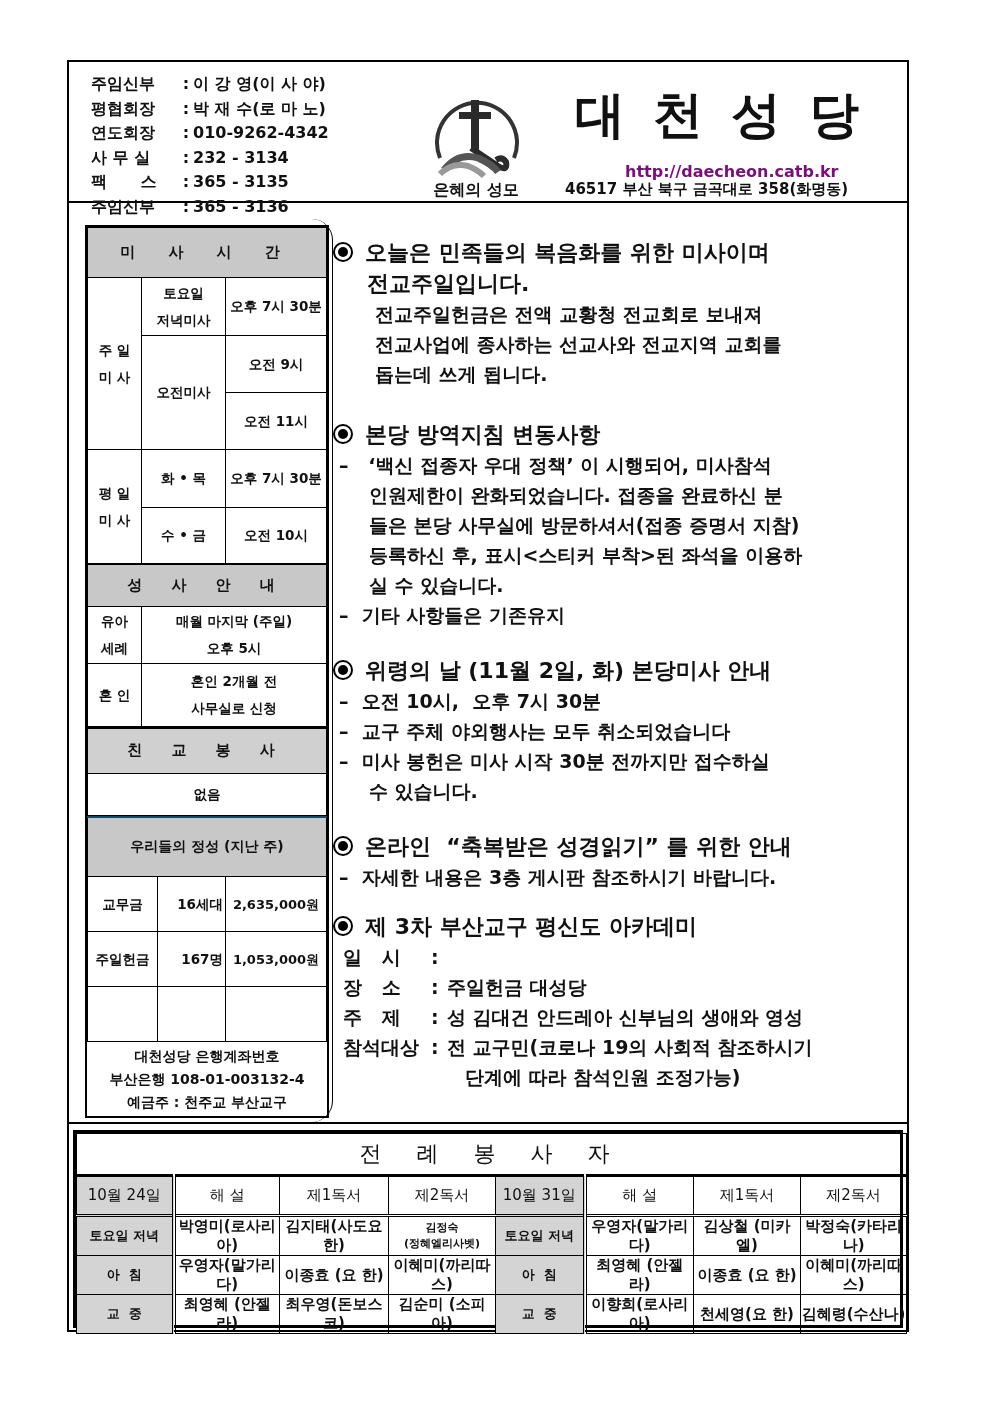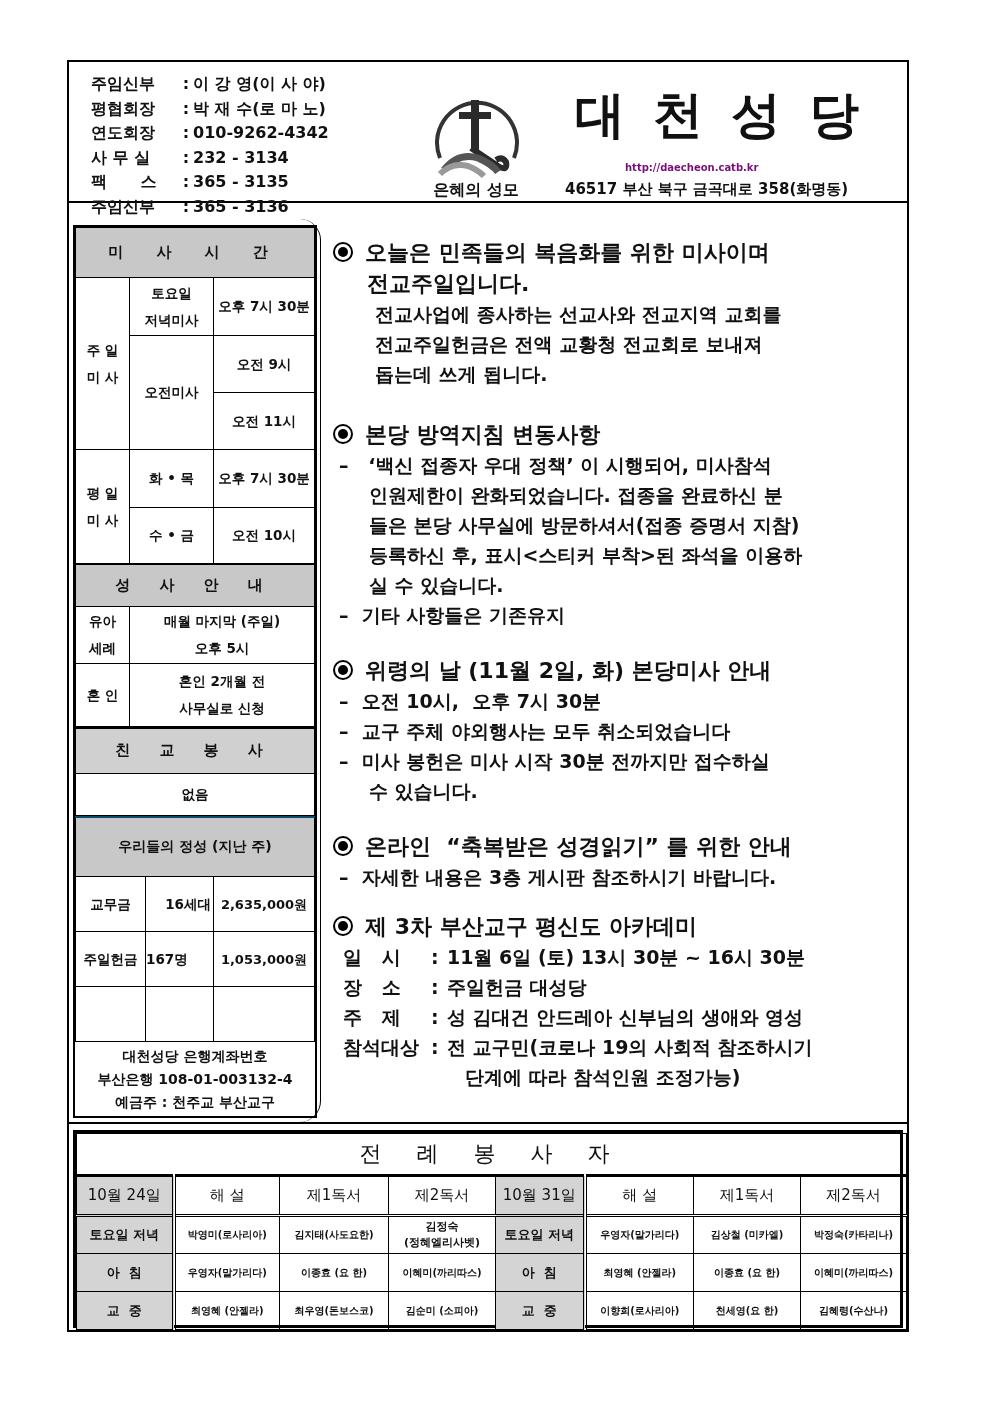--- a/index.html
+++ b/index.html
@@ -11,45 +11,45 @@
     
     .header { position: absolute; left: 0; top: 0; width: 838px; height: 141px; border-bottom: 2px solid #000; }
     .info { position: absolute; left: 22px; top: 10px; font-size: 16px; font-weight: bold; line-height: 24.5px; }
     .info .row { display: flex; white-space: nowrap; }
     .info .lbl { width: 88px; display: inline-block; }
     .info .sep { width: 14px; text-align: center; }
     .logo { position: absolute; left: 352px; top: 22px; width: 110px; height: 125px; }
     .logo svg { position: absolute; left: 5px; top: 2px; }
     .logo-caption { position: absolute; left: 0; top: 96px; width: 110px; text-align: center; font-size: 16px; font-weight: bold; }
     .title { position: absolute; left: 506px; top: 20px; font-size: 50px; font-weight: bold; letter-spacing: 28px; font-family: "DejaVu Sans", sans-serif; }
-    .url { position: absolute; left: 556px; top: 100px; font-size: 10px; font-weight: bold; color: #7a0f7a; }
+    .url { position: absolute; left: 556px; top: 100px; font-size: 16px; font-weight: bold; color: #7a0f7a; }
     .addr { position: absolute; left: 496px; top: 118px; font-size: 15px; font-weight: bold; white-space: nowrap; }
 
     
-    .sidebar { position: absolute; left: 0; top: 157px; width: 252px; height: 903px; border-right: 1.5px solid #000; border-radius: 21px; }
+    .sidebar { position: absolute; left: 12px; top: 157px; width: 252px; height: 903px; border-right: 1.5px solid #000; border-radius: 21px; }
     .side-box { position: absolute; left: 4px; top: 6px; width: 244px; height: 893px; border: 2px solid #000; }
     table.side { border-collapse: collapse; width: 100%; font-size: 13.5px; font-weight: bold; }
     table.side td { border: 1px solid #000; text-align: center; vertical-align: middle; line-height: 27px; }
     .gray { background: #c8c8c8; }
     .section-hd { font-size: 15px; letter-spacing: 14px; height: 50px; }
     .bank { text-align: center; font-size: 14px; font-weight: bold; line-height: 23px; padding-top: 3px; }
 
     
     .main { position: absolute; left: 252px; top: 157px; width: 586px; height: 903px; }
     .notice { position: absolute; left: 12px; white-space: nowrap; font-weight: bold; }
     .h { font-size: 22px; line-height: 31px; }
     .sub { font-size: 19px; line-height: 30px; }
     .bullet-icon { display: inline-block; width: 20px; height: 20px; border: 2px solid #000; border-radius: 50%; position: relative; vertical-align: -2px; margin-right: 12px; }
     .bullet-icon::after { content: ""; position: absolute; left: 3px; top: 3px; width: 10px; height: 10px; border-radius: 50%; background: #000; }
 
     
     .bottom { position: absolute; left: 0; top: 1060px; width: 838px; height: 208px; border-top: 2px solid #000; }
     .bottom-box { position: absolute; left: 4px; top: 6px; width: 830px; height: 198px; border: 3px solid #000; }
     table.lit { border-collapse: collapse; width: 100%; table-layout: fixed; }
-    table.lit td { border: 1px solid #000; text-align: center; vertical-align: middle; font-size: 10px; font-weight: bold; }
+    table.lit td { border: 1px solid #000; text-align: center; vertical-align: middle; font-size: 15px; font-weight: bold; }
     table.lit .title-row td { height: 42px; font-size: 22px; font-weight: normal; letter-spacing: 14px; border-bottom: 3px solid #000; }
     table.lit .hd td { height: 40px; font-size: 15px; font-weight: normal; }
     table.lit .hd { border-bottom: 3px double #000; }
     table.lit tr.r td { height: 38px; }
     table.lit td.g { background: #d4d4d4; font-size: 13px; }
     table.lit td.dbl { border-right: 4px double #000; }
   </style>
 </head>
 <body>
 
@@ -187,21 +187,21 @@
             <tr>
               <td colspan="3" class="gray" style="height:60px;font-size:14px">우리들의 정성 (지난 주)</td>
             </tr>
         <tr style="height:55px">
           <td style="width:70px">교무금</td>
           <td style="width:68px;text-align:right;padding-right:2px">16세대</td>
           <td style="font-size:13px">2,635,000원</td>
         </tr>
         <tr style="height:55px">
           <td>주일헌금</td>
-          <td style="text-align:left;padding-right:12px">167명</td>
+          <td style="text-align:right;padding-right:2px">167명</td>
           <td style="font-size:13px">1,053,000원</td>
         </tr>
         <tr style="height:55px">
           <td></td>
           <td></td>
           <td></td>
         </tr>
       </tbody>
         </table>
 
@@ -210,22 +210,22 @@
         <div>부산은행 108-01-003132-4</div>
         <div>예금주 : 천주교 부산교구</div>
       </div>
     </div>
   </div>
 
   <div class="main">
     <div class="notice" style="top:18px">
       <div class="h"><span class="bullet-icon"></span><span>오늘은 민족들의 복음화를 위한 미사이며</span></div>
       <div class="h" style="padding-left:34px">전교주일입니다.</div>
+      <div class="sub" style="padding-left:42px">전교주일헌금은 전액 교황청 전교회로 보내져</div>
       <div class="sub" style="padding-left:42px">전교사업에 종사하는 선교사와 전교지역 교회를</div>
-      <div class="sub" style="padding-left:42px">전교주일헌금은 전액 교황청 전교회로 보내져</div>
       <div class="sub" style="padding-left:42px">돕는데 쓰게 됩니다.</div>
     </div>
 
     <div class="notice" style="top:200px">
       <div class="h"><span class="bullet-icon"></span><span>본당 방역지침 변동사항</span></div>
       <div class="sub" style="padding-left:6px;white-space:pre">–   ‘백신 접종자 우대 정책’ 이 시행되어, 미사참석</div>
       <div class="sub" style="padding-left:36px">인원제한이 완화되었습니다. 접종을 완료하신 분</div>
       <div class="sub" style="padding-left:36px">들은 본당 사무실에 방문하셔서(접종 증명서 지참)</div>
       <div class="sub" style="padding-left:36px">등록하신 후, 표시&lt;스티커 부착&gt;된 좌석을 이용하</div>
       <div class="sub" style="padding-left:36px">실 수 있습니다.</div>
@@ -243,21 +243,20 @@
     <div class="notice" style="top:612px">
       <div class="h"><span class="bullet-icon"></span><span style="white-space:pre">온라인  “축복받은 성경읽기” 를 위한 안내</span></div>
       <div class="sub" style="padding-left:6px;white-space:pre">–  자세한 내용은 3층 게시판 참조하시기 바랍니다.</div>
     </div>
 
     <div class="notice" style="top:692px">
       <div class="h"><span class="bullet-icon"></span><span>제 3차 부산교구 평신도 아카데미</span></div>
       <div class="sub" style="padding-left:10px;display:flex">
           <span style="width:88px;white-space:pre">일   시</span>
           <span style="width:16px">:</span>
-          <span>11월 6일 (토) 13시 30분 ~ 16시 30분</span>
         </div>
       <div class="sub" style="padding-left:10px;display:flex">
           <span style="width:88px;white-space:pre">장   소</span>
           <span style="width:16px">:</span>
           <span>주일헌금 대성당</span>
         </div>
       <div class="sub" style="padding-left:10px;display:flex">
           <span style="width:88px;white-space:pre">주   제</span>
           <span style="width:16px">:</span>
           <span>성 김대건 안드레아 신부님의 생애와 영성</span>

